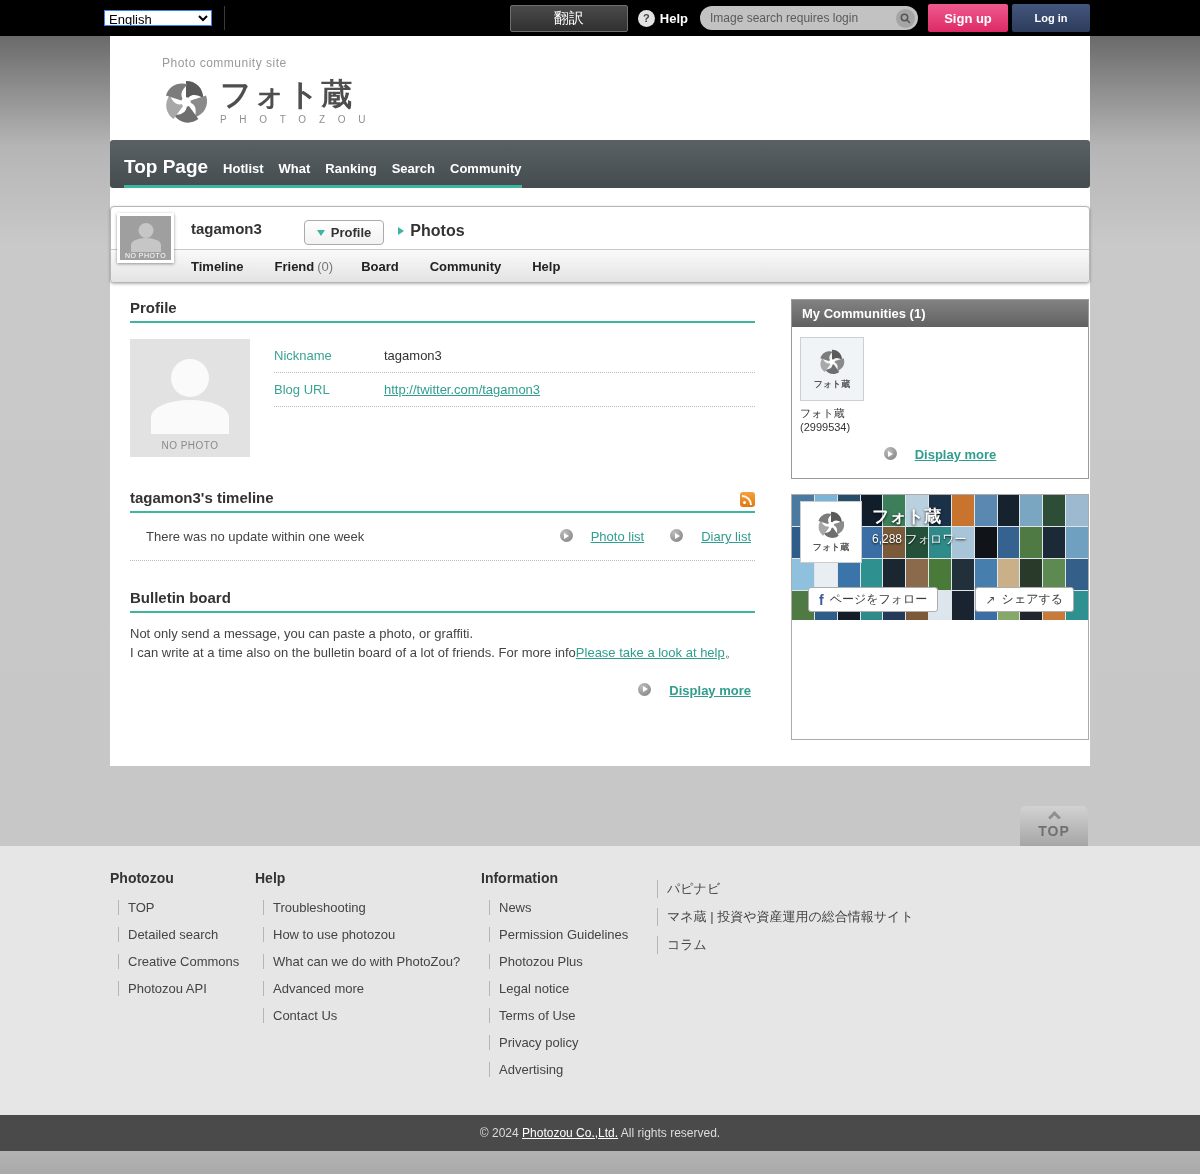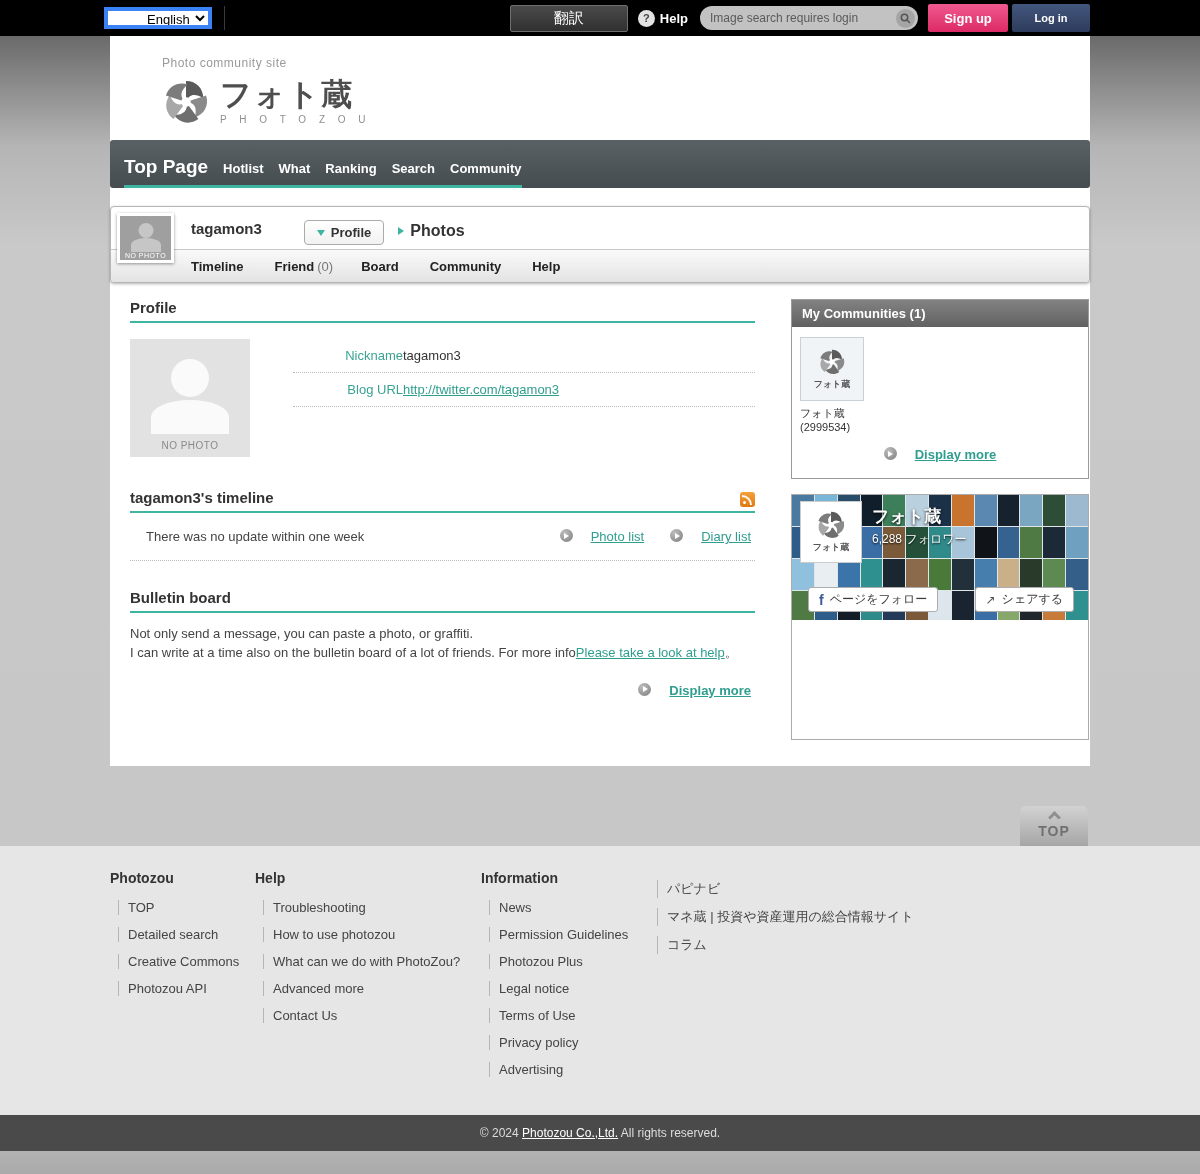--- a/index.html
+++ b/index.html
@@ -6,21 +6,21 @@
   body {
     width:1200px; height:1174px; overflow:hidden;
     font-family:"Liberation Sans", sans-serif;
     background:#8c8c8c;
   }
   a { text-decoration:none; }
 
   
   .topbar { height:36px; background:#000; display:flex; align-items:center; }
   .topbar-inner { width:986px; margin-left:104px; display:flex; align-items:center; }
-  .lang-select { width:108px; height:22px; font-size:13px; background:#fff; border:4px solid #3b82f6;padding-left:35px; }
+  .lang-select { width:108px; height:16px; font-size:13px; background:#fff; border:1px solid #3b82f6; }
   .topbar-divider { width:1px; height:24px; background:#3a3a3a; margin-left:12px; }
   .topbar-spacer { flex:1; }
   .translate-btn {
     width:118px; height:27px; background:linear-gradient(#4a4a4a,#303030);
     border:1px solid #6e6e6e; border-radius:2px; color:#fff; font-size:15px;
     display:flex; align-items:center; justify-content:center; cursor:pointer;
   }
   .help-wrap { display:flex; align-items:center; gap:5px; margin-left:10px; }
   .help-icon {
     width:17px; height:17px; border-radius:50%; background:#e3e3e3; color:#444;
@@ -119,21 +119,21 @@
   .sec-head .sec-title { border-bottom:none; }
 
   .profile-body { display:flex; padding:16px 0 6px; }
   .big-avatar { width:120px; height:118px; background:#e2e2e2; position:relative; flex:none; }
   .big-avatar .sil-head { position:absolute; left:50%; top:20px; transform:translateX(-50%);
     width:38px; height:38px; border-radius:50%; background:#fafafa; }
   .big-avatar .sil-body { position:absolute; left:50%; top:61px; transform:translateX(-50%);
     width:78px; height:34px; border-radius:50% 50% 0 0; background:#fafafa; }
   .big-avatar .np { position:absolute; bottom:6px; width:100%; text-align:center;
     font-size:10px; color:#8a8a8a; letter-spacing:.5px; }
-  .field-rows { flex:1; margin-left:43px;text-align:right; }
+  .field-rows { flex:1; margin-left:24px; }
   .field-row { display:flex; align-items:center; padding:9px 0; border-bottom:1px dotted #bbb; }
   .field-label { width:110px; font-size:13px; color:#3aa393; flex:none; }
   .field-value { font-size:13px; color:#333; }
   a.field-link { font-size:13px; color:#2f9e8e; text-decoration:underline; }
 
   .timeline-sec { margin-top:26px; }
   .rss-icon { width:15px; height:15px; border-radius:3px; margin-bottom:4px;
     background:linear-gradient(#f5a13c,#e07813); position:relative; cursor:pointer; }
   .rss-icon::before { content:""; position:absolute; left:3px; bottom:3px; width:3px; height:3px;
     border-radius:50%; background:#fff; }

